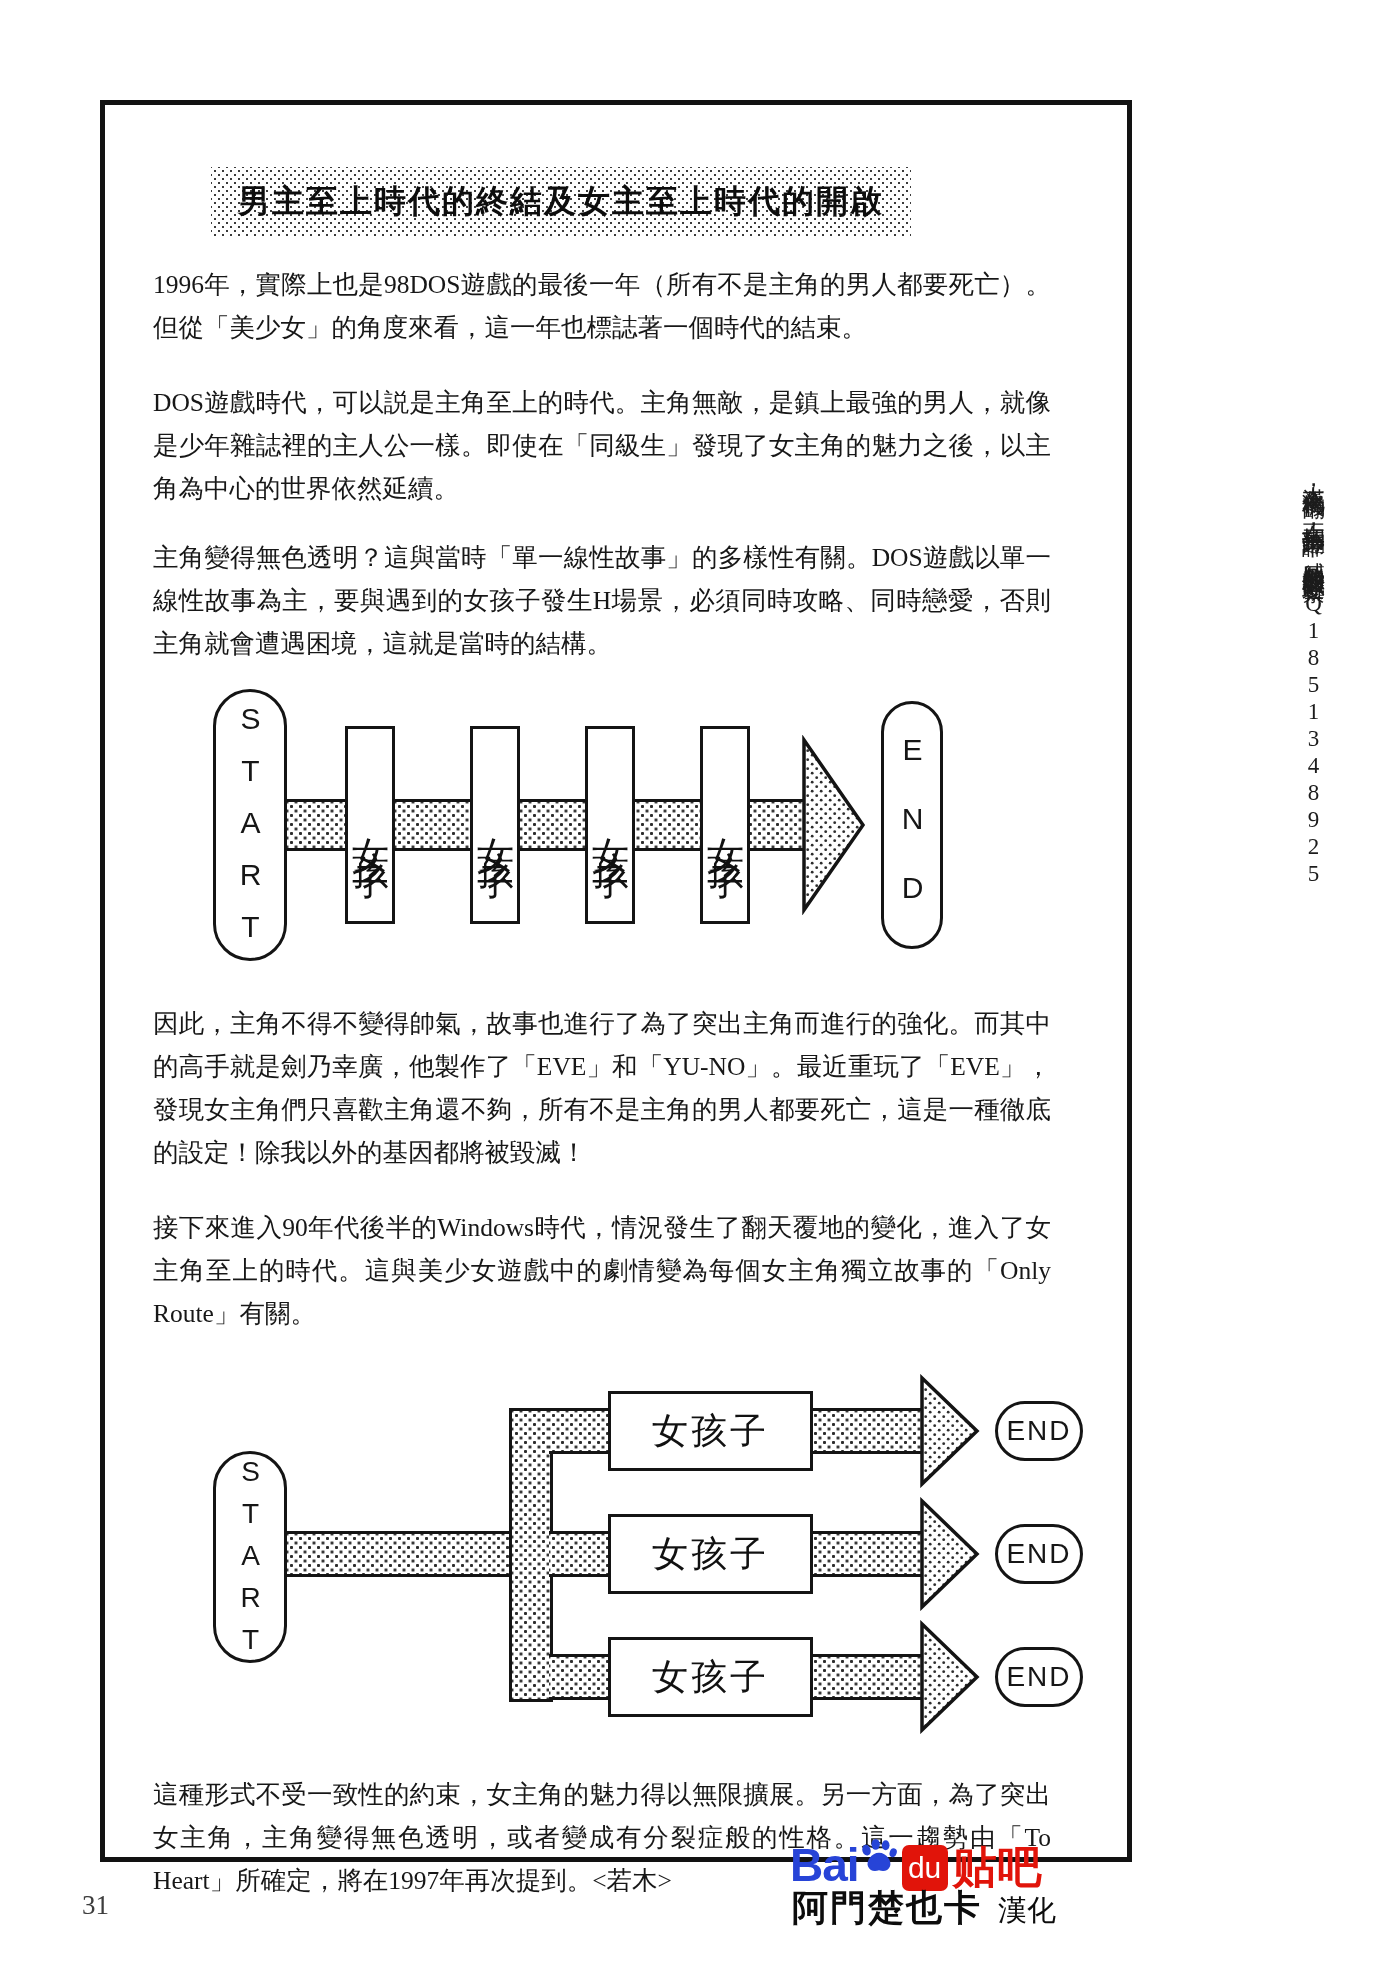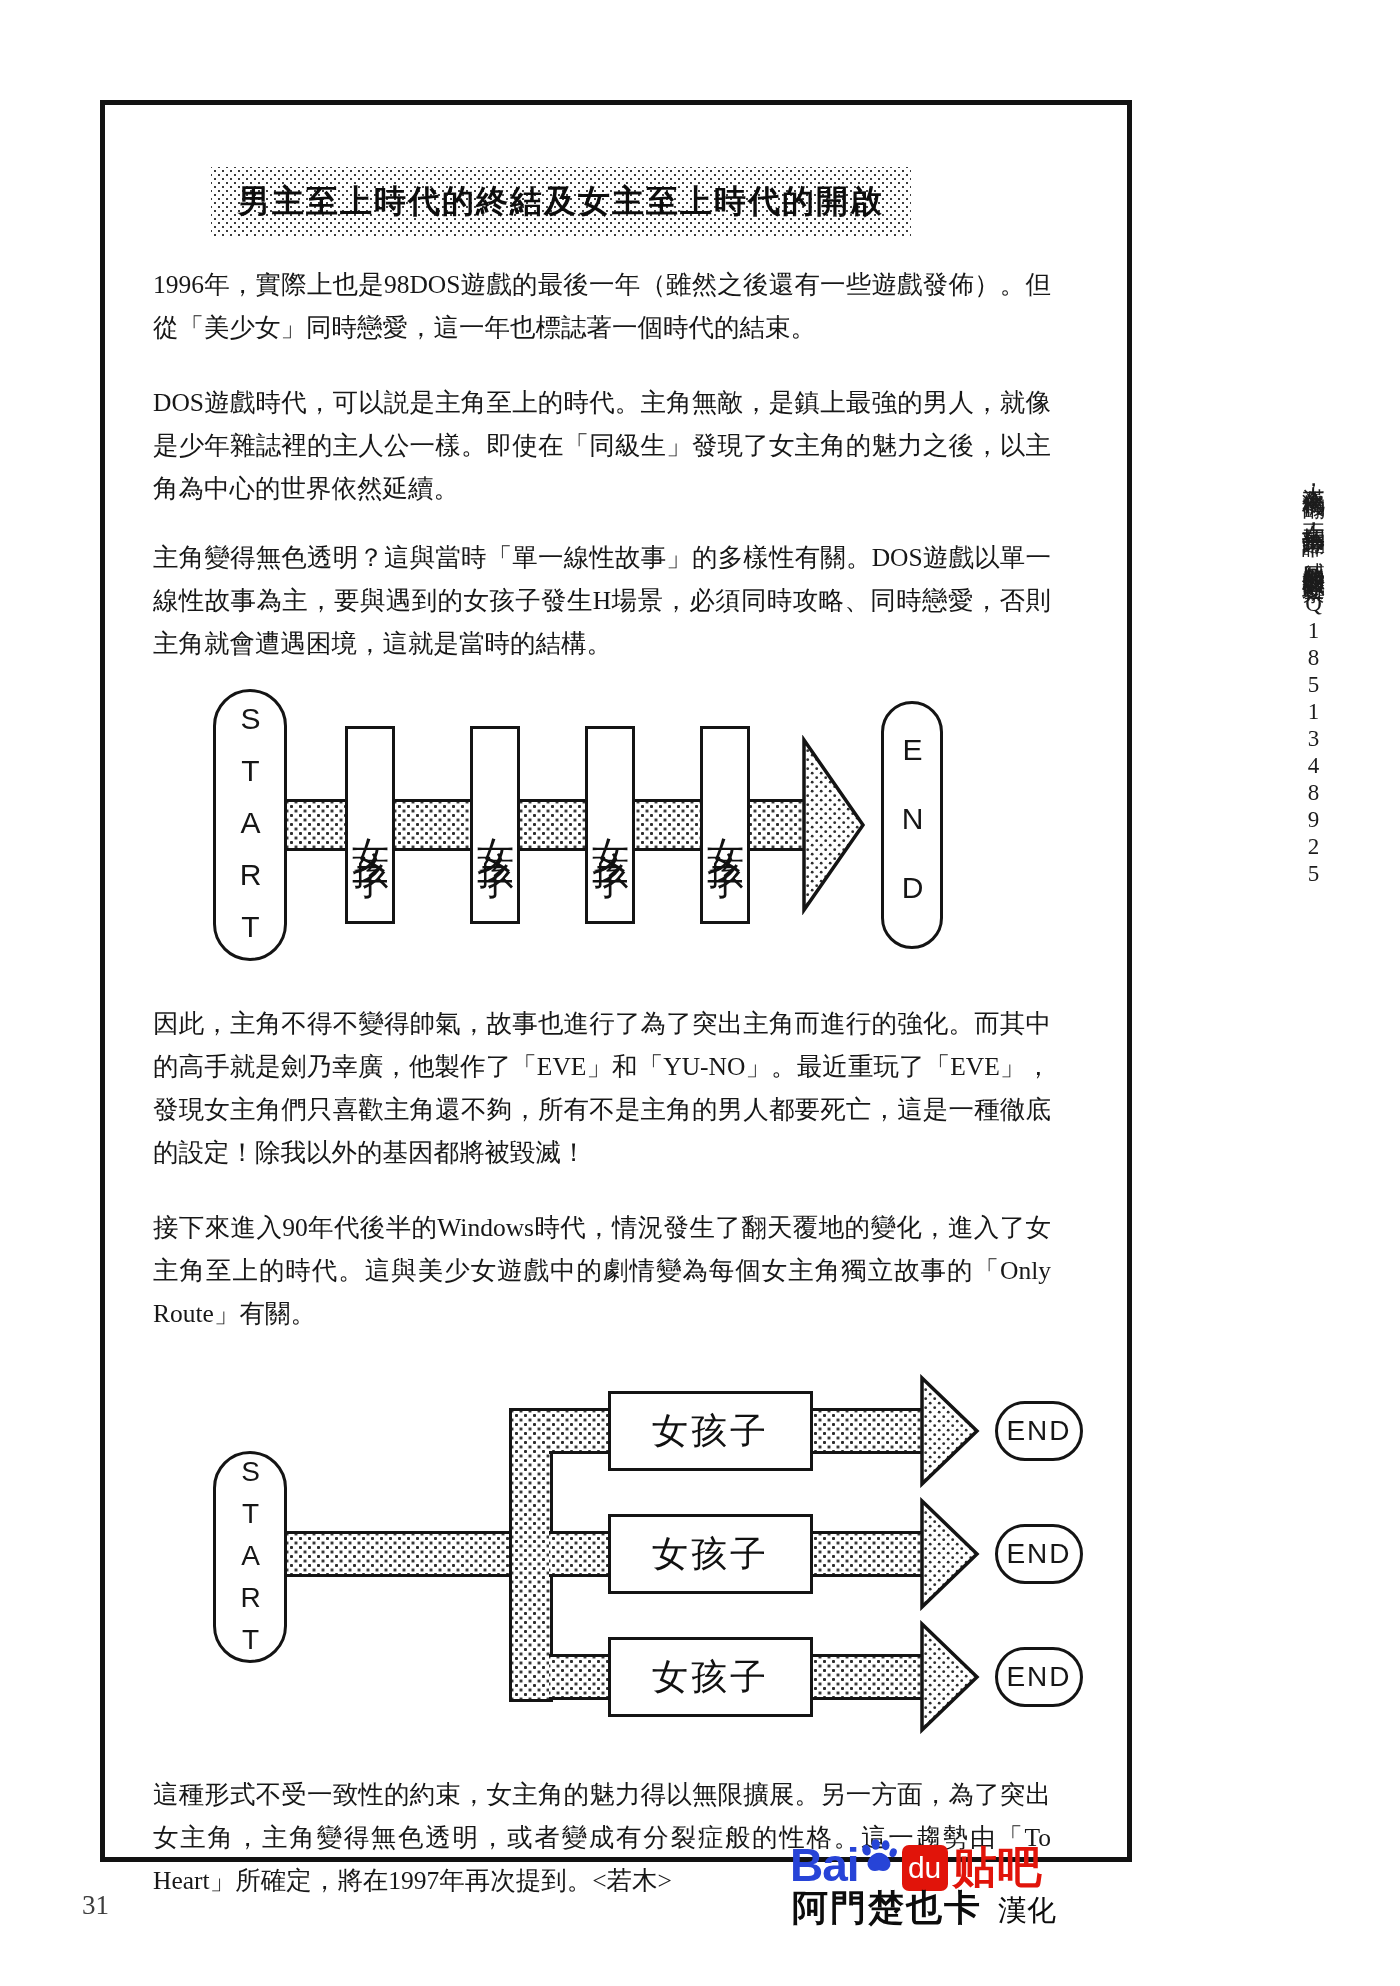--- a/index.html
+++ b/index.html
@@ -100,21 +100,21 @@
 </head>
 <body>
 
 <div class="page-frame">
   <div class="content">
 
     <div class="title-banner">
       <h1>男主至上時代的終結及女主至上時代的開啟</h1>
     </div>
 
-    <p class="para">1996年，實際上也是98DOS遊戲的最後一年（雖然之後還有一些遊戲發佈）。但從「美少女」同時戀愛，這一年也標誌著一個時代的結束。</p>
+    <p class="para">1996年，實際上也是98DOS遊戲的最後一年（所有不是主角的男人都要死亡）。但從「美少女」的角度來看，這一年也標誌著一個時代的結束。</p>
     <p class="para gap-lg">DOS遊戲時代，可以説是主角至上的時代。主角無敵，是鎮上最強的男人，就像是少年雜誌裡的主人公一樣。即使在「同級生」發現了女主角的魅力之後，以主角為中心的世界依然延續。</p>
     <p class="para">主角變得無色透明？這與當時「單一線性故事」的多樣性有關。DOS遊戲以單一線性故事為主，要與遇到的女孩子發生H場景，必須同時攻略、同時戀愛，否則主角就會遭遇困境，這就是當時的結構。</p>
 
     <div class="diagram diagram-linear">
       <div class="band-h dots" style="left:134px;top:118px;width:520px;height:52px;"></div>
       <div class="pill" style="left:60px;top:8px;width:74px;height:272px;border-radius:37px;">
         <span class="vtext start-v1">START</span>
       </div>
       <div class="girl-box" style="left:192px;top:45px;width:50px;height:198px;">
         <span class="vtext girl-v">女孩子</span>

